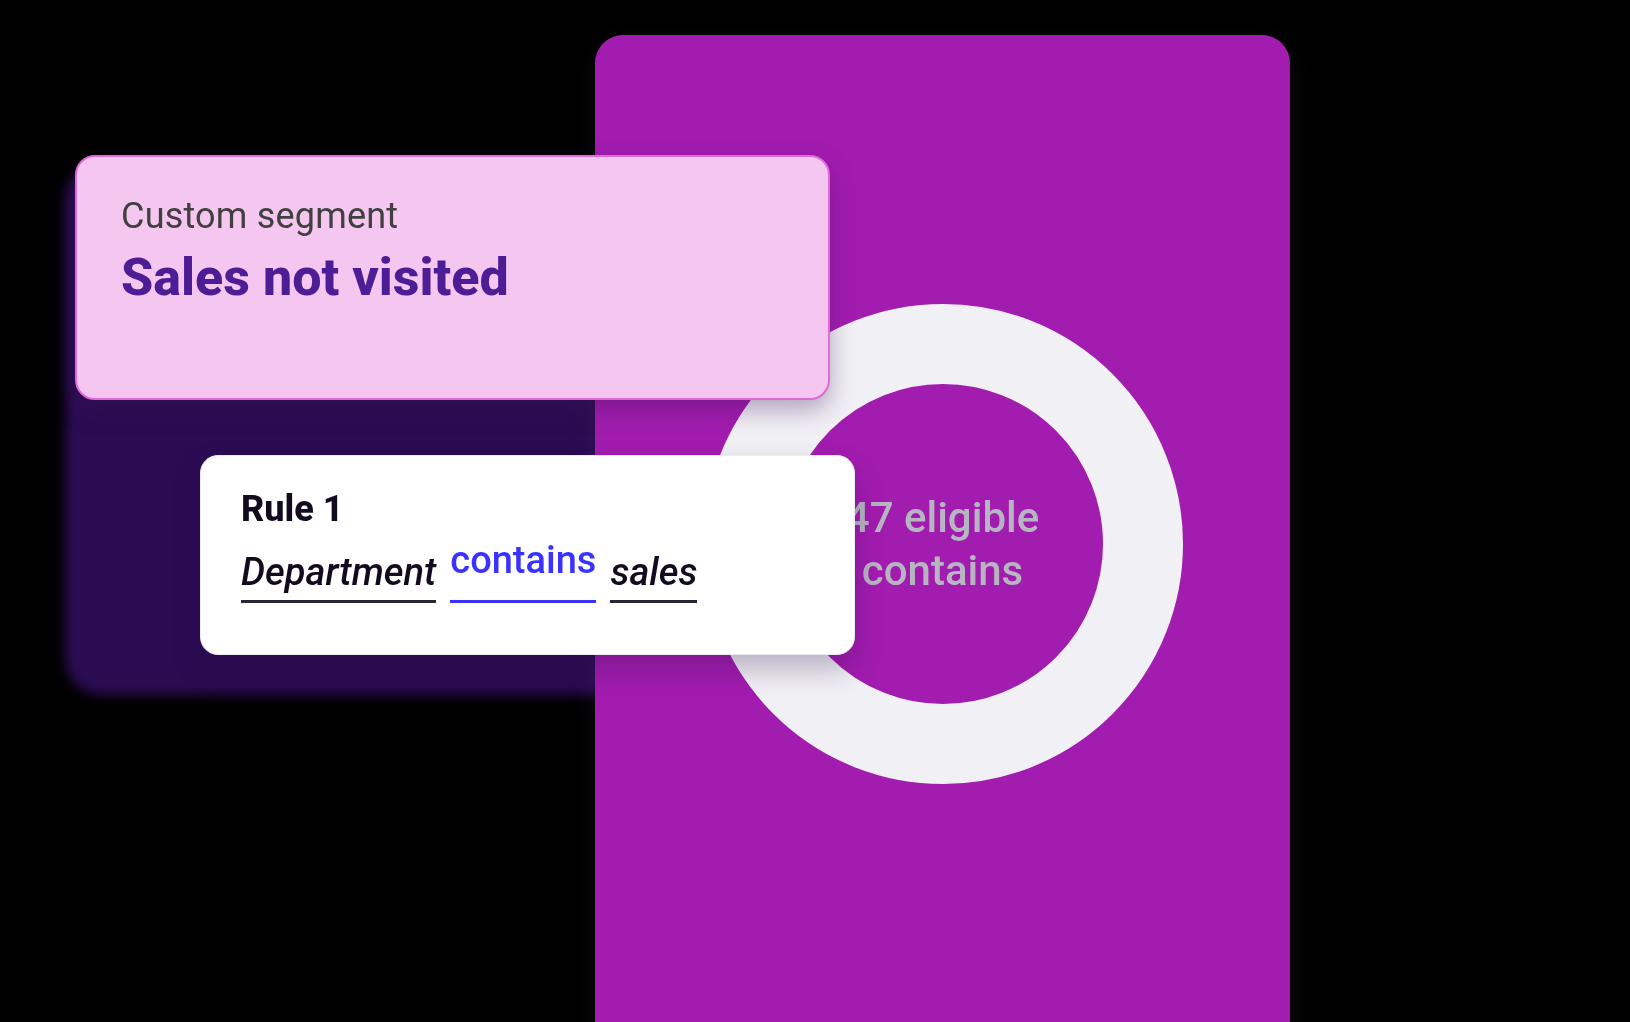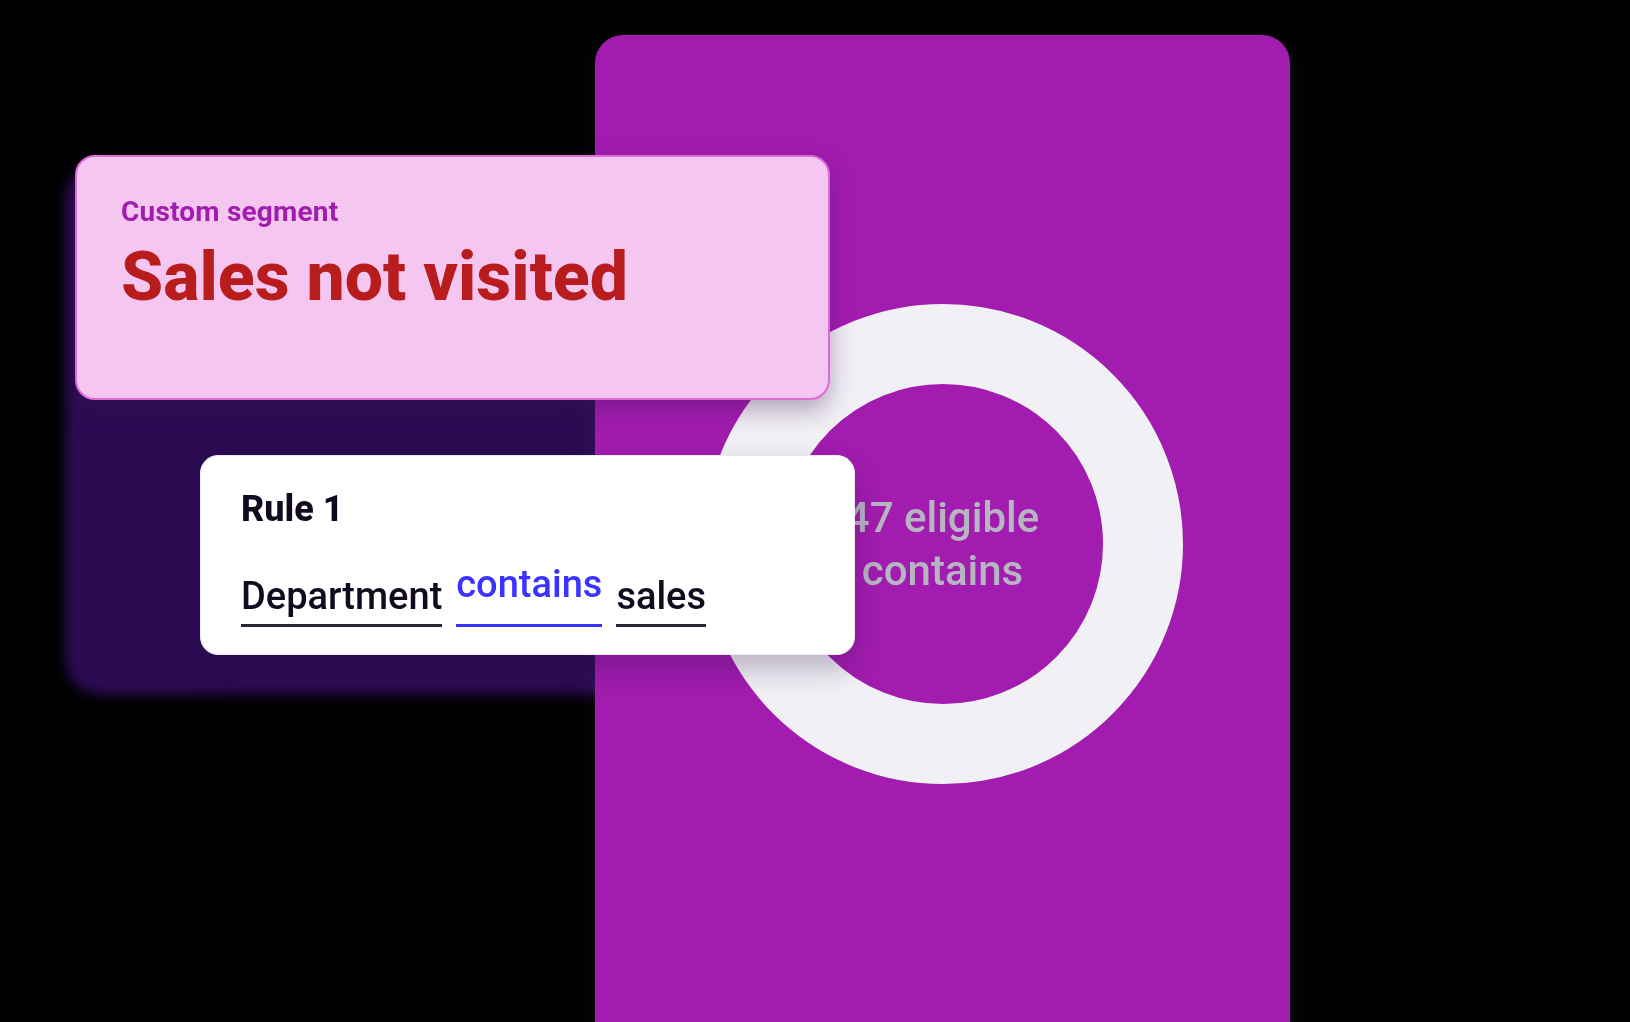--- a/index.html
+++ b/index.html
@@ -85,29 +85,29 @@
     width: 755px;
     height: 245px;
     background: #f5c6ef;
     border: 2px solid #e06ad6;
     border-radius: 20px;
     padding: 38px 44px 34px;
     z-index: 3;
     box-shadow: 0 10px 24px rgba(60, 20, 90, 0.35);
   }
   .segment-card .eyebrow {
-    color: #a21caf;
-    font-size: 28px;
-    font-weight: 700;
+    color: #404040;
+    font-size: 36px;
+    font-weight: 400;
     letter-spacing: 0.2px;
     margin-bottom: 14px;
   }
   .segment-card .title {
-    color: #b91c1c;
-    font-size: 68px;
+    color: #4c1d95;
+    font-size: 52px;
     font-weight: 800;
     line-height: 1.05;
   }
 
   
   .rule-card {
     position: absolute;
     left: 200px;
     top: 455px;
     width: 655px;
@@ -116,36 +116,37 @@
     border: 1px solid #ece9f2;
     border-radius: 18px;
     padding: 32px 40px 30px;
     z-index: 4;
     box-shadow: 0 14px 28px rgba(40, 15, 70, 0.28);
   }
   .rule-card .rule-title {
     color: #120b1f;
     font-size: 36px;
     font-weight: 800;
-    margin-bottom: 32px;
+    margin-bottom: 8px;
   }
   .rule-expr {
     font-size: 38px;
     font-weight: 500;
     color: #120b1f;
     display: flex;
     align-items: flex-end;
     gap: 14px;
     line-height: 1.2;
   }
   .rule-expr .field,
   .rule-expr .value {
     border-bottom: 3px solid #2a2535;
     padding-bottom: 4px;
     cursor: pointer;
+    font-style: italic;
   }
   .rule-expr .operator {
     color: #3a32ff;
     border-bottom: 3px solid #3a32ff;
     padding-bottom: 16px;
     cursor: pointer;
   }
 </style>
 </head>
 <body>

